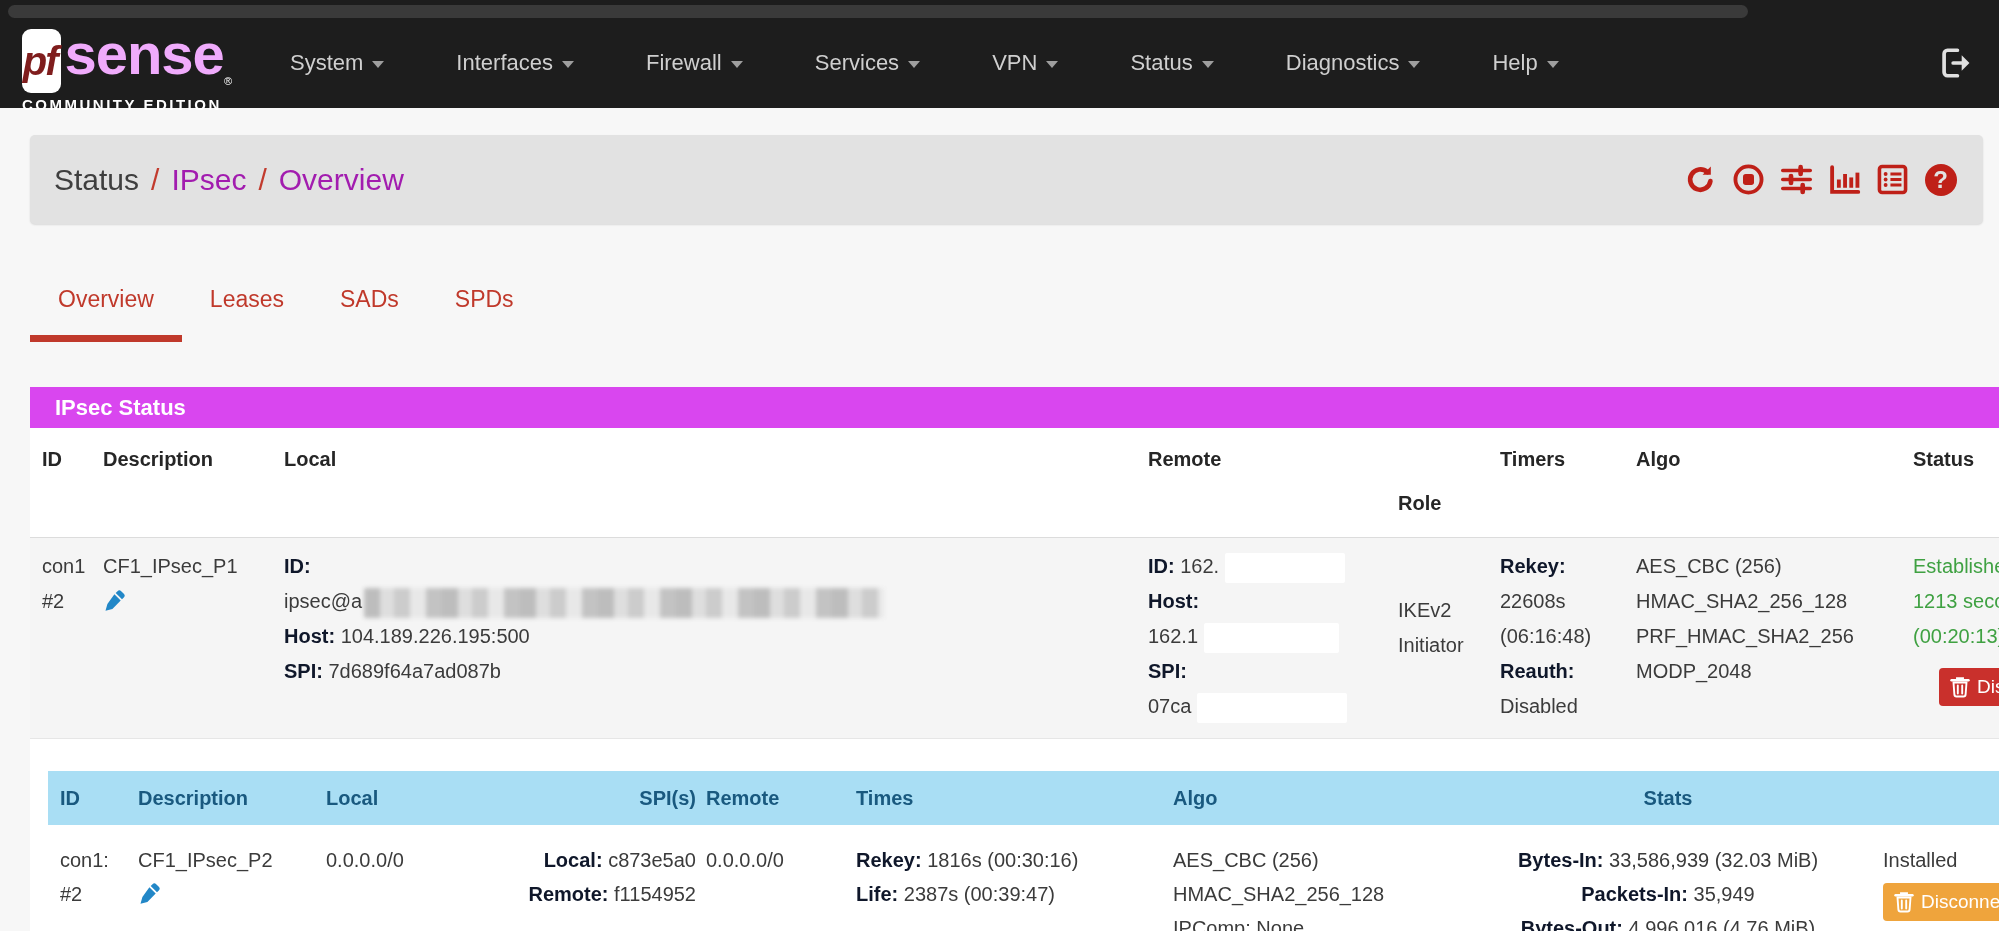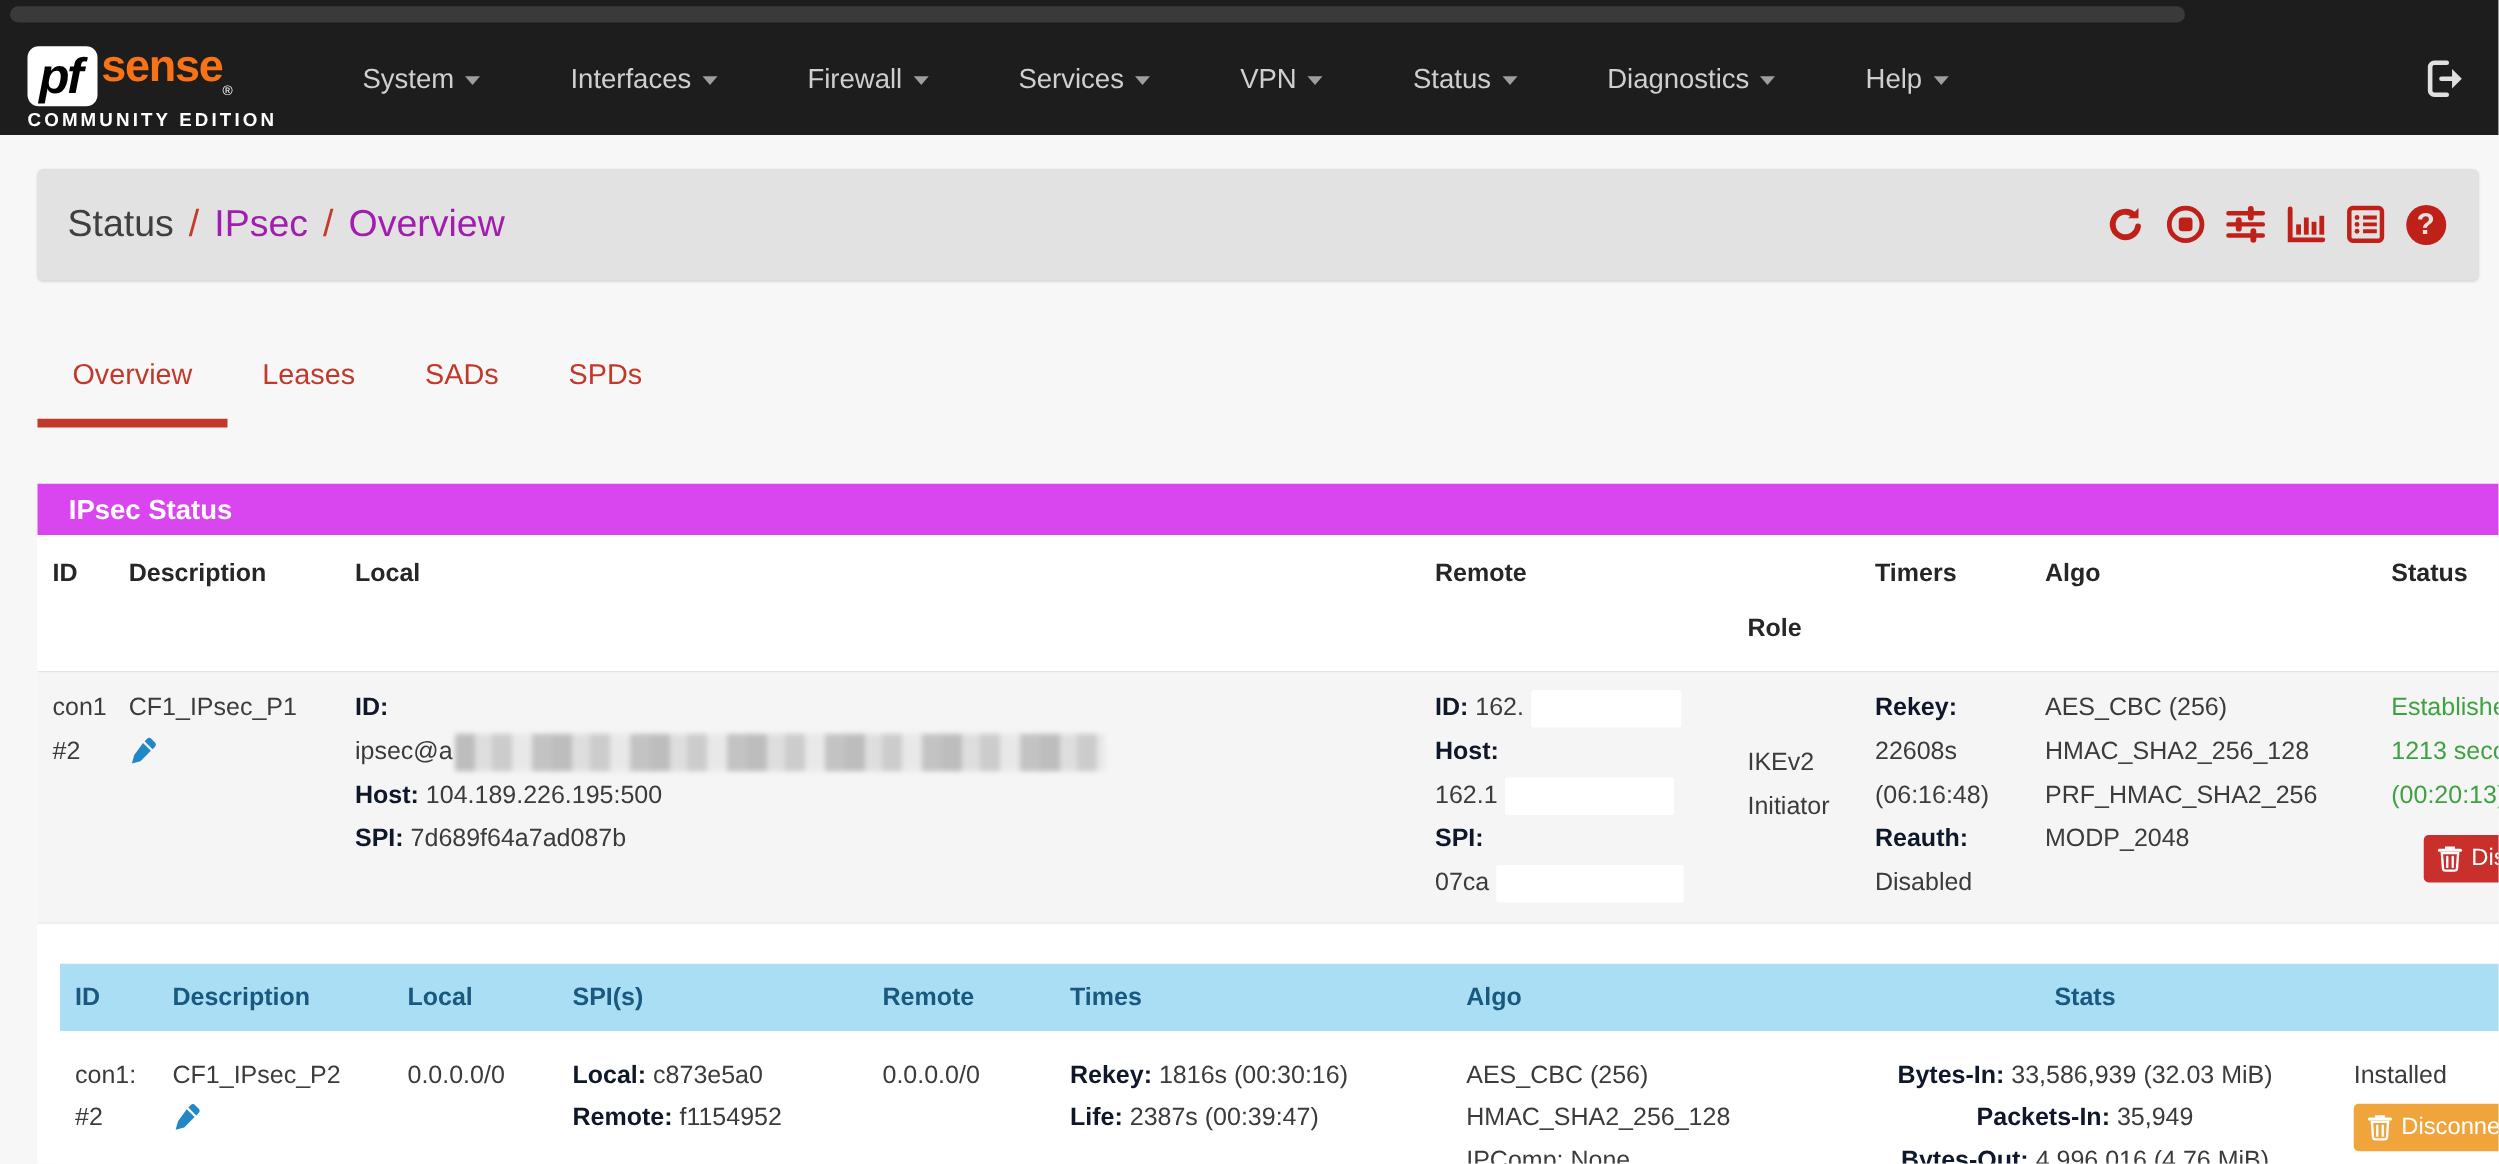--- a/index.html
+++ b/index.html
@@ -6,22 +6,22 @@
   html,body { background:#f7f7f7; }
   body { font-family:"Liberation Sans", sans-serif; color:#3b3b3b; }
   .page { position:relative; width:1999px; height:931px; overflow:hidden; background:#f7f7f7; }
 
   
   .navbar { position:absolute; left:0; top:0; width:1999px; height:108px; background:#1d1d1d; }
   .nav-topstrip { position:absolute; left:8px; top:5px; width:1740px; height:13px; background:#3a3a3a; border-radius:8px; }
   .navwrap { position:absolute; left:0; top:18px; width:1999px; height:90px; display:flex; align-items:center; }
   .brand { display:flex; flex-direction:column; margin-left:22px; width:210px; }
   .brand-top { display:flex; align-items:center; }
-  .pf-box { background:#fff; color:#000000; border-radius:9px; width:56px; height:48px; display:flex; align-items:center; justify-content:center; font-weight:bold; font-style:italic; font-size:40px; letter-spacing:-2px; padding-right:4px;margin-top:16px; }
-  .brand-sense { color:#f97316; font-weight:bold; font-size:36px; letter-spacing:-1px; margin-left:3px; }
+  .pf-box { background:#fff; color:#7f1d1d; border-radius:9px; width:56px; height:64px; display:flex; align-items:center; justify-content:center; font-weight:bold; font-style:italic; font-size:40px; letter-spacing:-2px; padding-right:4px;margin-top:16px; }
+  .brand-sense { color:#f0abfc; font-weight:bold; font-size:58px; letter-spacing:-1px; margin-left:3px; }
   .brand-reg { color:#fff; font-size:11px; align-self:flex-end; margin-bottom:6px; }
   .brand-edition { color:#fff; font-weight:bold; font-size:15px; letter-spacing:2.5px; margin-top:3px; }
   .nav-items { display:flex; align-items:center; gap:72px; margin-left:58px; }
   .nav-item { color:#cfcfcf; font-size:22px; text-decoration:none; display:flex; align-items:center; gap:9px; cursor:pointer; white-space:nowrap; }
   .caret { width:0; height:0; border-left:6px solid transparent; border-right:6px solid transparent; border-top:7px solid #9e9e9e; display:inline-block; margin-top:3px; }
   .signout { margin-left:auto; margin-right:26px; cursor:pointer; display:flex; }
 
   
   .crumbbar { position:absolute; left:30px; top:135px; width:1953px; height:89px; background:#e2e2e2; border-radius:5px; box-shadow:0 1px 2px rgba(0,0,0,.12); display:flex; align-items:center; }
   .crumbs { font-size:30px; margin-left:24px; color:#3f3f3f; display:flex; gap:12px; align-items:center; }
@@ -72,21 +72,21 @@
   .child-wrap { background:#fff; padding:32px 0 0 18px; }
   .child-table { width:2100px; }
   .krow { display:flex; }
   .child-head { background:#a9def4; padding:13px 0; }
   .child-head .cell { color:#19597f; line-height:28px; }
   .child-body { background:#fff; padding:18px 0 16px 0; }
   .cell-k { font-size:20px; line-height:34px; padding-right:10px; }
   .k1 { width:90px; padding-left:12px; }
   .k2 { width:188px; }
   .k3 { width:132px; }
-  .k4 { width:248px; }
+  .k4 { width:248px;text-align:right; }
   .k5 { width:150px; }
   .k6 { width:317px; }
   .k7 { width:290px; }
   .k8 { width:420px;text-align:center; }
   .k9 { width:250px; }
 </style>
 </head>
 <body>
 
 <div class="page">

